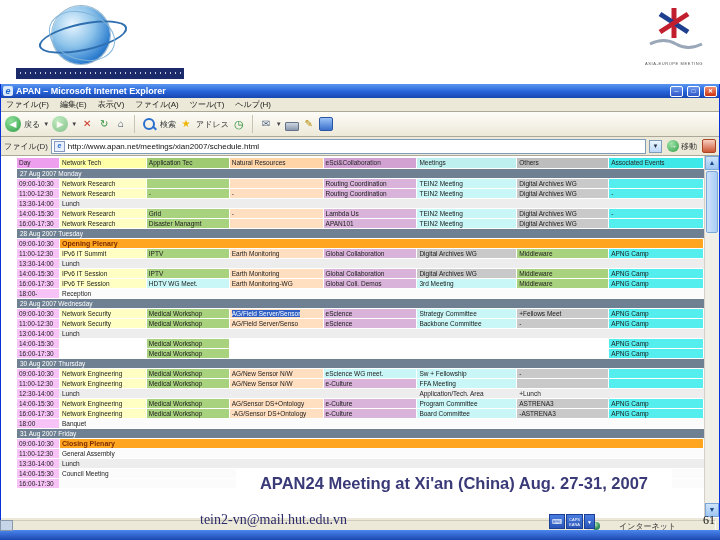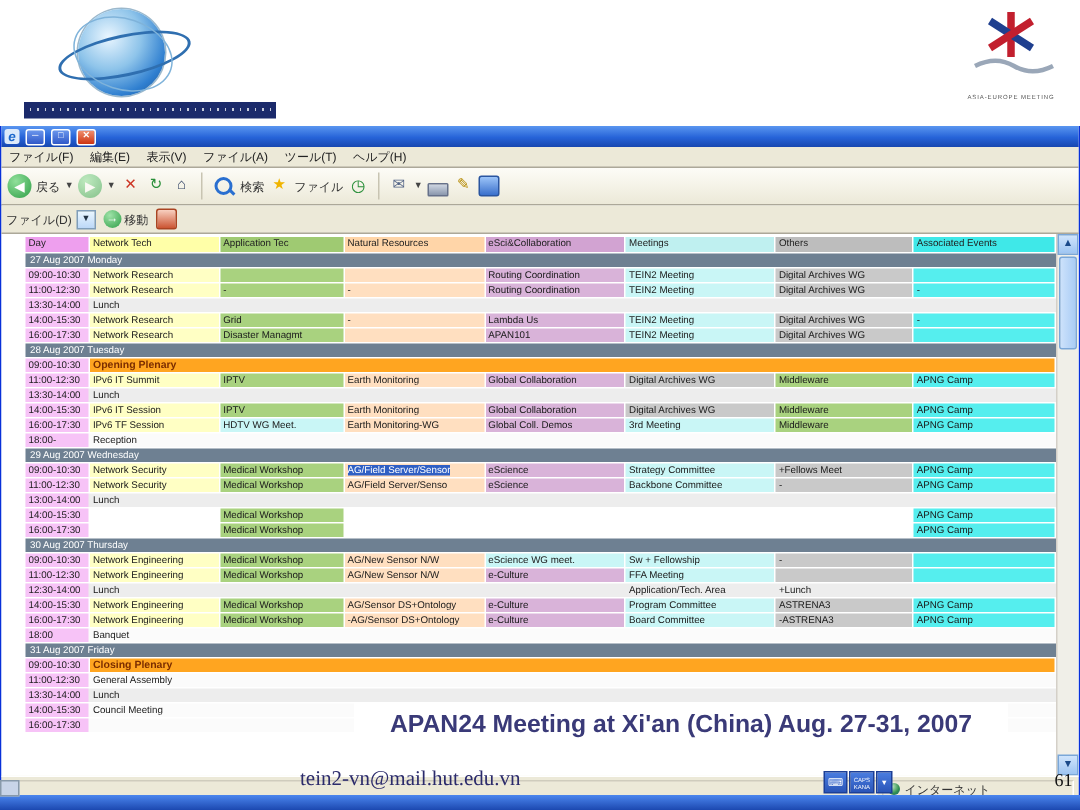--- a/index.html
+++ b/index.html
@@ -59,21 +59,21 @@
   .trow.header{height:10px;}
   .cell{box-sizing:border-box;padding-left:2px;font-size:6.5px;line-height:9px;white-space:nowrap;overflow:hidden;margin-right:1px;color:#1a1a1a;}
   .header .cell{line-height:10px;color:#222;}
   .c0{width:42px;}.c1{width:86px;}.c2{width:82px;}.c3{width:93px;}.c4{width:93px;}.c5{width:99px;}.c6{width:91px;}.c7{width:94px;}
   .band{width:100%;background:#6e8092;color:#fff;font-size:6.5px;line-height:9px;padding-left:3px;white-space:nowrap;}
   .plenary{flex:1;font-weight:bold;font-size:7px;}
   .hl{background:#2f5fc4;color:#fff;}
 
   .statusbar{height:16px;background:#ece9d8;border-top:1px solid #fff;display:flex;align-items:center;font-size:8px;color:#333;padding:0 3px;gap:3px;}
   .sb-left{flex:1;height:11px;border:1px solid #cfccbd;border-right-color:#fff;border-bottom-color:#fff;}
-  .sb-net{width:120px;height:11px;border:1px solid #cfccbd;border-right-color:#fff;border-bottom-color:#fff;display:flex;align-items:center;gap:3px;padding:0 3px;}
+  .sb-net{width:120px;height:11px;border:1px solid #cfccbd;border-right-color:#fff;border-bottom-color:#fff;display:flex;align-items:center;gap:19px;padding:0 3px;}
   .globe-mini{width:8px;height:8px;border-radius:50%;background:radial-gradient(circle at 35% 30%,#bfe8bf,#2f8f4f 60%,#1a5a8a);}
 
   .taskbar{position:absolute;left:0;top:530px;width:720px;height:10px;background:linear-gradient(#4b86ee,#1c48b0);}
   .corner-icon{position:absolute;left:0;top:520px;width:13px;height:11px;background:#c8d4e8;border:1px solid #8899aa;box-sizing:border-box;z-index:6;}
 
   .ime{position:absolute;left:549px;top:514px;height:15px;display:flex;gap:1px;z-index:7;align-items:stretch;}
   .ime-box{background:linear-gradient(#4a7de0,#2a55b8);border:1px solid #1c3f96;color:#fff;font-size:7px;display:flex;align-items:center;padding:0 2px;}
   .ime-caps{display:flex;flex-direction:column;justify-content:center;font-size:4px;line-height:5px;}
   .ime-drop{font-size:5px;display:flex;align-items:center;}
 
@@ -98,20 +98,21 @@
       <path d="M44 10 L16 28" stroke="#c21f2e" stroke-width="5" fill="none"></path>
       <path d="M6 40 Q 20 33 32 40 T 58 40" stroke="#9aa7b8" stroke-width="3" fill="none"></path>
     </svg>
     <div class="asem-caption">ASIA-EUROPE MEETING</div>
   </div>
 
   <div class="ie">
 
     <div class="tbar">
       <span class="ie-ico">e</span>
+      <span class="tbar-title">APAN – Microsoft Internet Explorer</span>
       <span class="win-btn">─</span>
       <span class="win-btn">□</span>
       <span class="win-btn close">✕</span>
     </div>
 
     <div class="menubar">
       <span class="menu-item">ファイル(F)</span>
       <span class="menu-item">編集(E)</span>
       <span class="menu-item">表示(V)</span>
       <span class="menu-item">ファイル(A)</span>
@@ -125,32 +126,36 @@
       <span class="drop">▼</span>
       <span class="circle-btn dim">▶</span>
       <span class="drop">▼</span>
       <span class="ico" style="color:#cc3322;">✕</span>
       <span class="ico" style="color:#2a8f3a;">↻</span>
       <span class="ico" style="color:#334466;">⌂</span>
       <span class="tb-sep"></span>
       <span class="mag"></span>
       <span>検索</span>
       <span class="ico" style="color:#f0b400;">★</span>
-      <span>ファイル</span>
+      <span>アドレス</span>
       <span class="ico" style="color:#2a8f3a;font-size:11px;">◷</span>
       <span class="tb-sep"></span>
       <span class="ico" style="color:#556688;">✉</span>
       <span class="drop">▼</span>
       <span class="printer"></span>
       <span class="ico" style="color:#b58900;">✎</span>
       <span class="blue-sq"></span>
     </div>
 
     <div class="addrbar">
       <span>ファイル(D)</span>
+      <span class="addr-input">
+        <span class="page-ico">e</span>
+        <span class="addr-text">http://www.apan.net/meetings/xian2007/schedule.html</span>
+      </span>
       <span class="addr-drop">▼</span>
       <span class="go-btn">
         <span class="go-circ">→</span>
         <span>移動</span>
       </span>
       <span class="links-ico"></span>
     </div>
 
     <div class="content">
       <div class="sched" id="schedule">

